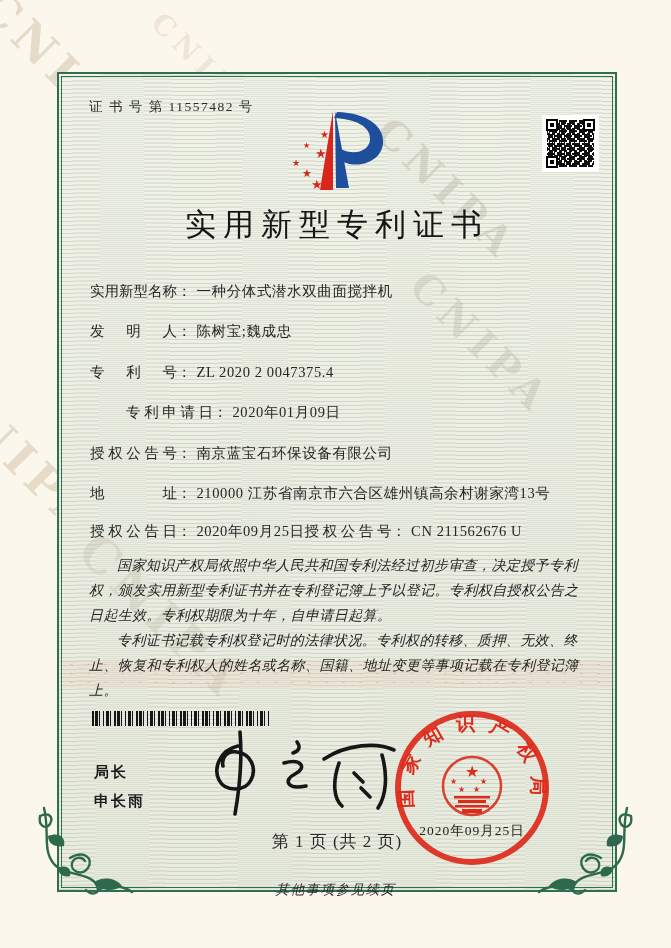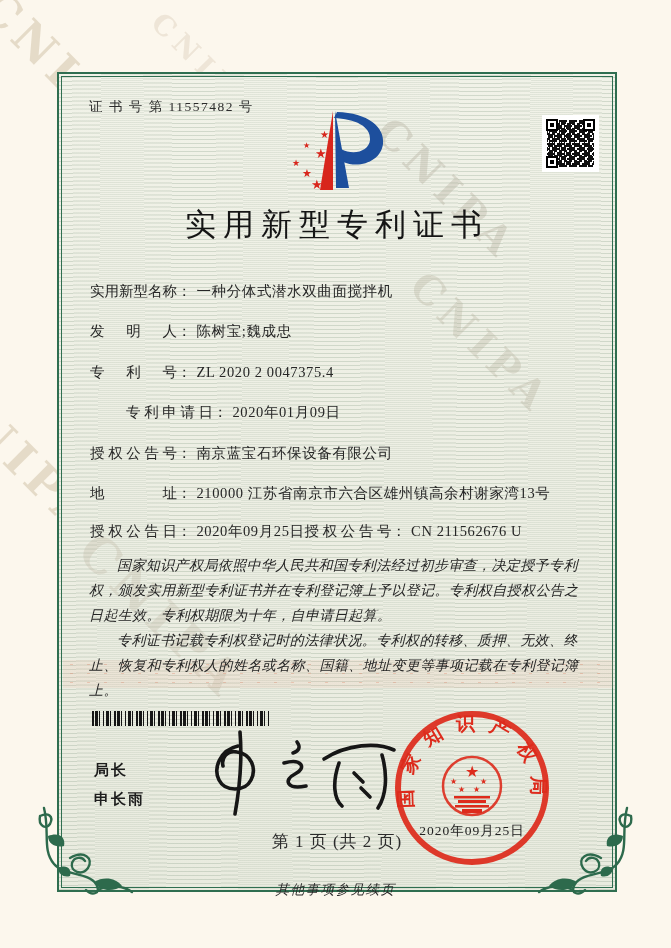--- a/index.html
+++ b/index.html
@@ -88,21 +88,21 @@
     background:repeating-linear-gradient(90deg,
       #161616 0 2px, rgba(0,0,0,0) 2px 3px,
       #161616 3px 6px, rgba(0,0,0,0) 6px 7px,
       #161616 7px 8px, rgba(0,0,0,0) 8px 11px,
       #161616 11px 12px, rgba(0,0,0,0) 12px 14px,
       #161616 14px 17px, rgba(0,0,0,0) 17px 18px,
       #161616 18px 19px, rgba(0,0,0,0) 19px 22px);
   }
   .signer{
     position:absolute;left:35px;top:684px;
-    font-family:Liberation Mono, monospace;
+    font-family:Liberation Serif, serif;
     font-weight:600;font-size:15px;line-height:1.9;color:#1d1d1d;
     letter-spacing:2px;
   }
   .signature{position:absolute;left:135px;top:652px;}
   .seal{position:absolute;left:333px;top:634px;width:160px;height:160px;}
   .page-info{
     position:absolute;left:0;top:756px;width:100%;text-align:center;
     font-size:17px;letter-spacing:1px;color:#2c2c2c;
   }
   .flourish{position:absolute;width:100px;height:90px;}

